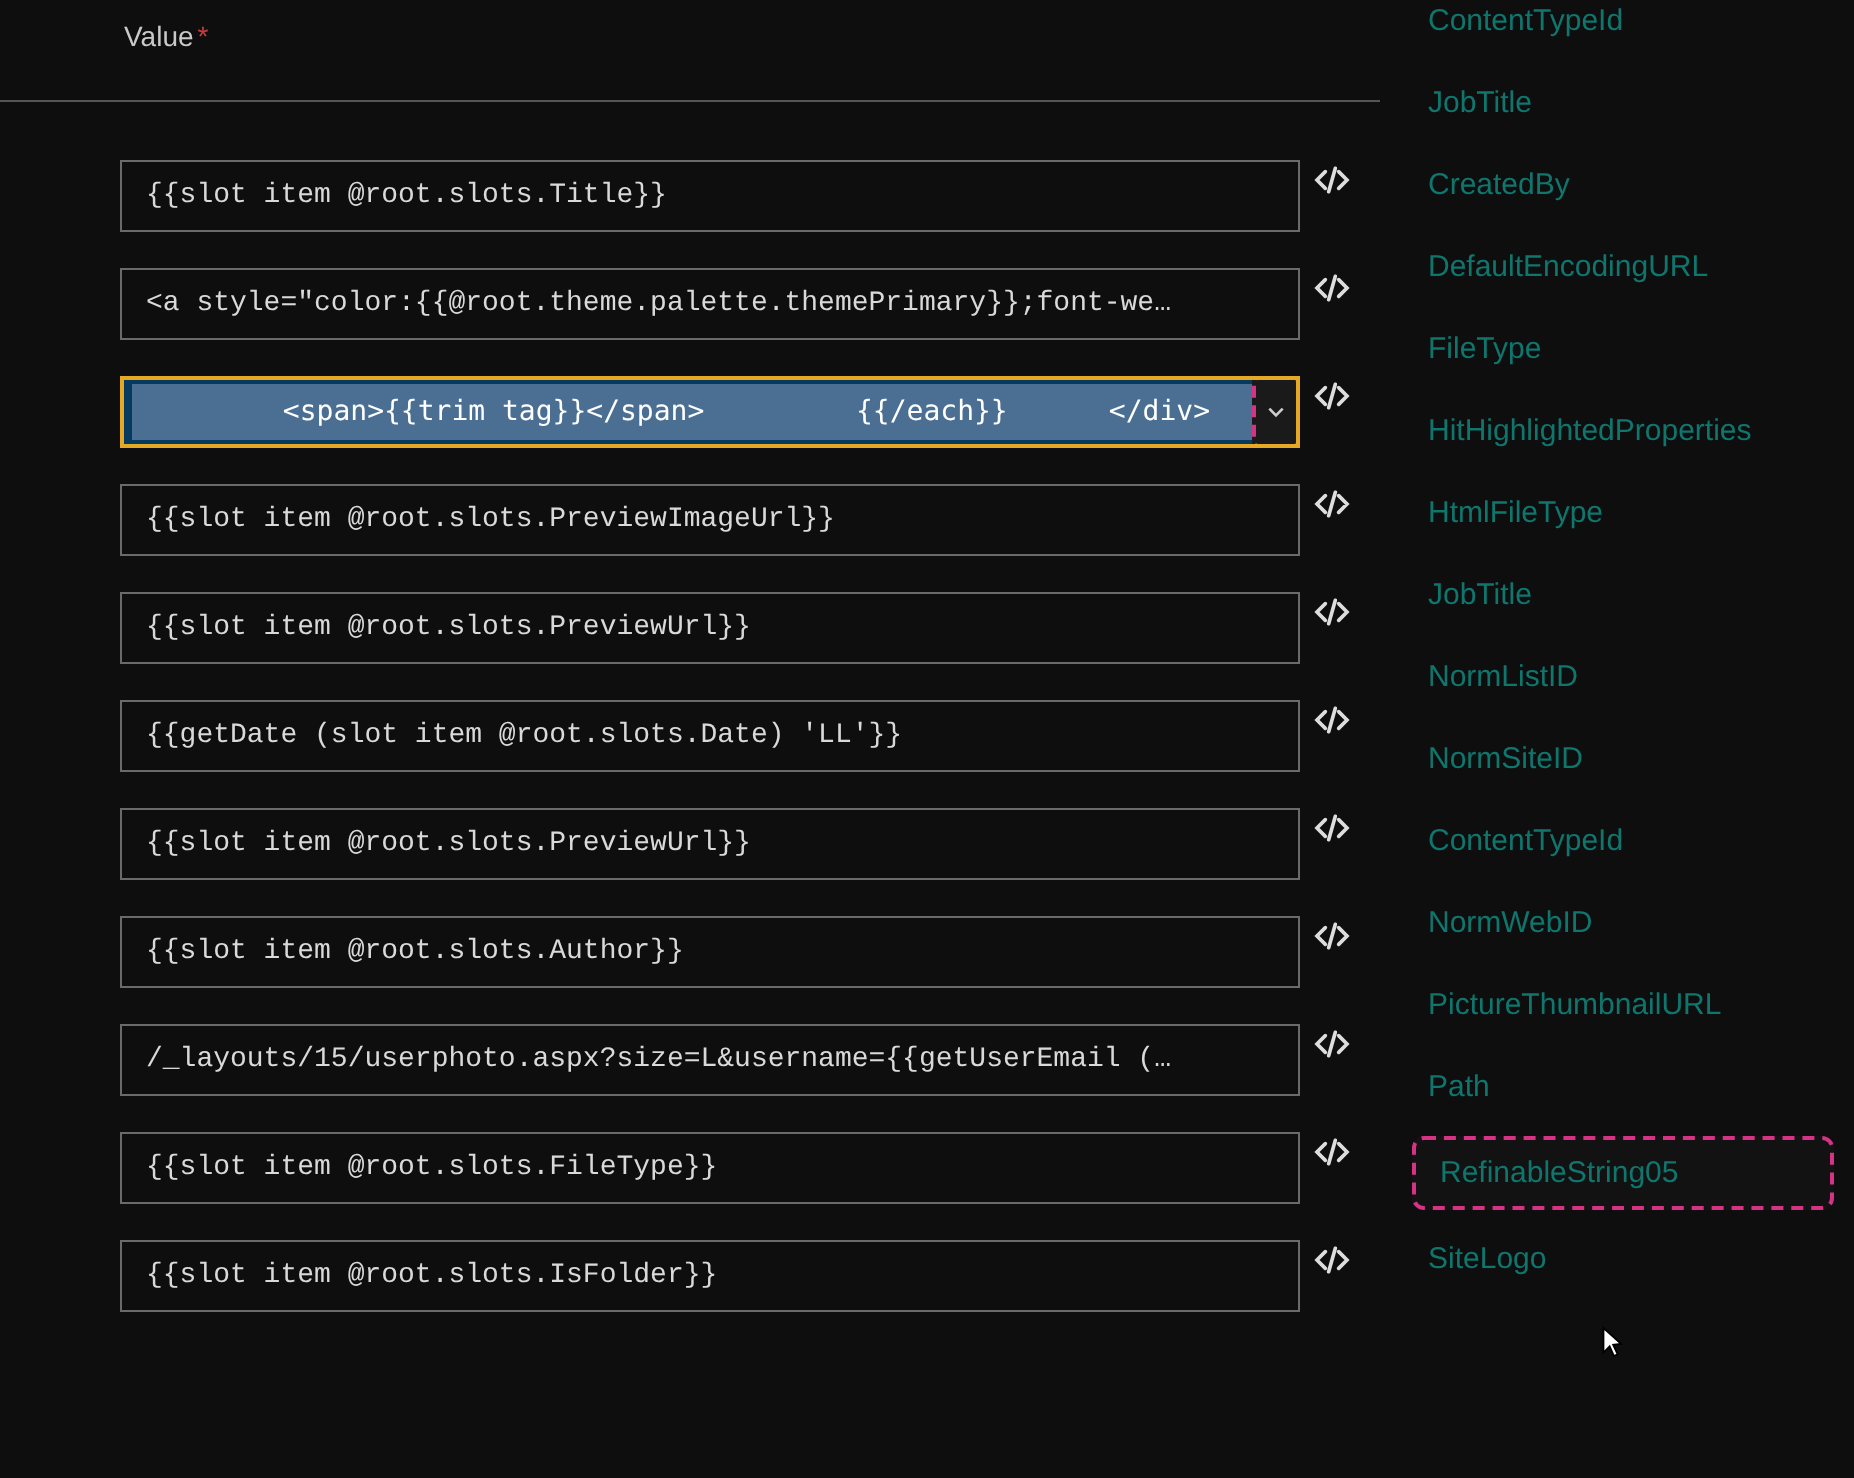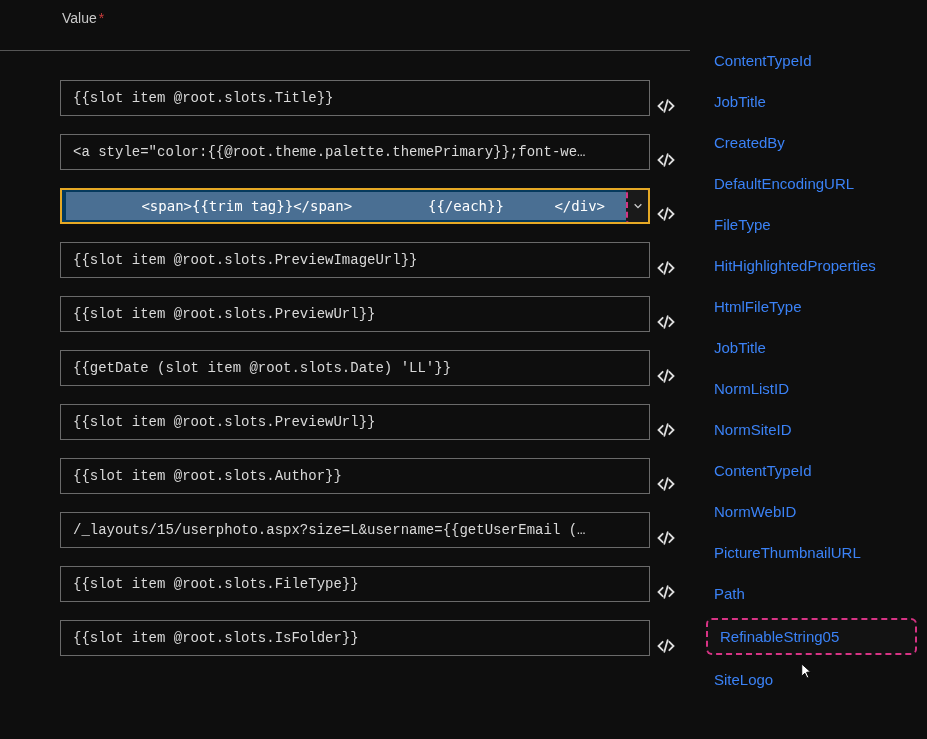--- a/index.html
+++ b/index.html
@@ -41,21 +41,21 @@
     background: #555;
   }
   .rows {
     margin-top: 50px;
     display: flex;
     flex-direction: column;
     gap: 18px;
   }
   .row {
     display: flex;
-    align-items: flex-end;
+    align-items: flex-start;
     gap: 6px;
   }
   .value-box {
     flex: 1;
     max-width: 590px;
     height: 36px;
     border: 1px solid #6a6a6a;
     background: transparent;
     color: #d9d9d9;
     font-family: "Consolas", "Courier New", monospace;
@@ -110,22 +110,21 @@
     cursor: pointer;
   }
   .code-icon path { stroke: #ddd; stroke-width: 2.2; fill: none; stroke-linecap: round; }
   .right-col {
     width: 225px;
     padding: 0 0 0 6px;
     display: flex;
     flex-direction: column;
     gap: 20px;
     font-size: 15px;
-    color: #3b82f6;
-    justify-content: center;
+    color: #0f766e;
   }
   .prop-item {
     padding: 2px 6px;
     cursor: pointer;
     white-space: nowrap;
   }
   .prop-item.highlighted {
     border: 2px dashed #d63384;
     border-radius: 6px;
     padding: 8px 12px;

